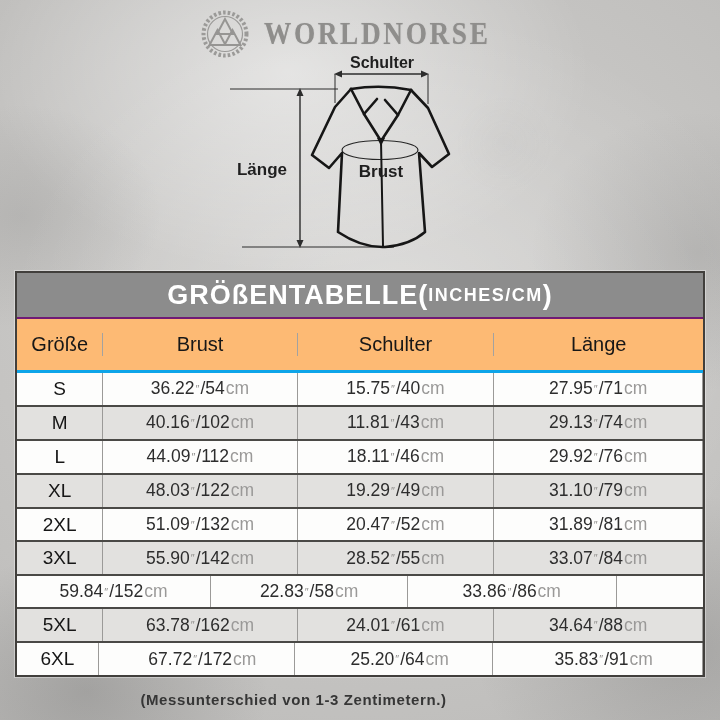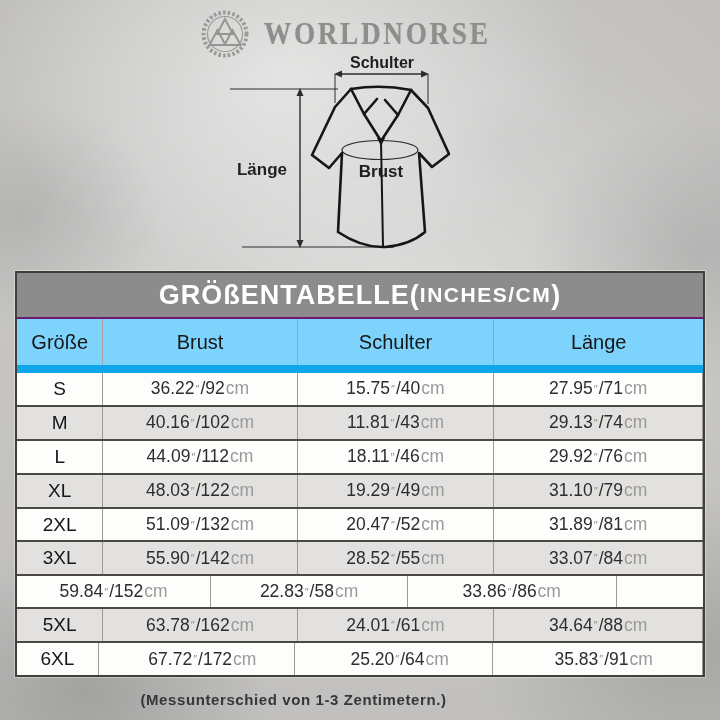--- a/index.html
+++ b/index.html
@@ -49,26 +49,27 @@
     display:flex; flex-direction:column;
     box-shadow:0 0 0 1px rgba(255,255,255,.35);
   }
   .title-bar {
     height:46px; flex:0 0 46px; background:#8c8c8c;
     border-bottom:2px solid #701a75;
     display:flex; align-items:center; justify-content:center;
     color:#ffffff; letter-spacing:1px;
   }
   .title-main { font-size:27px; font-weight:bold; }
-  .unit-small { font-size:21px; font-weight:bold; letter-spacing:1.5px; }
+  .unit-small { font-size:18px; font-weight:bold; letter-spacing:1.5px; }
   .title-close { font-size:27px; font-weight:bold; }
 
   .col-head {
-    flex:0 0 54px; display:flex; background:#7dd3fc;
-    border-bottom:8px solid #0ea5e9;
+    flex:0 0 54px; display:flex; background:#fdba74;
+    border-bottom:3px solid #0ea5e9;
+    align-items:center;
   }
   .col-head .cell {
     display:flex; align-items:center; justify-content:center;
     font-size:20px; color:#171717; border-right:1px solid #a3a2a0;
   }
   .cell:last-child { border-right:none; }
 
   .tbody { flex:1 1 auto; display:flex; flex-direction:column; }
   .trow { flex:1 1 auto; display:flex; background:#fdfdfc; border-bottom:2px solid #4a4946; }
   .trow:last-child { border-bottom:none;gap:12px; }
@@ -149,21 +150,21 @@
       <div class="cell c1">Brust</div>
       <div class="cell c2">Schulter</div>
       <div class="cell c3">Länge</div>
     </div>
     <div class="tbody">
         <div class="trow">
           <div class="cell c0 size-label">S</div>
           <div class="cell value-cell c1">
             <span>36.22</span>
             <span class="inch-mark">″</span>
-            <span>/92</span>
+            <span>/54</span>
             <span class="unit-cm">cm</span>
           </div>
           <div class="cell value-cell c2">
             <span>15.75</span>
             <span class="inch-mark">″</span>
             <span>/40</span>
             <span class="unit-cm">cm</span>
           </div>
           <div class="cell value-cell c3">
             <span>27.95</span>

